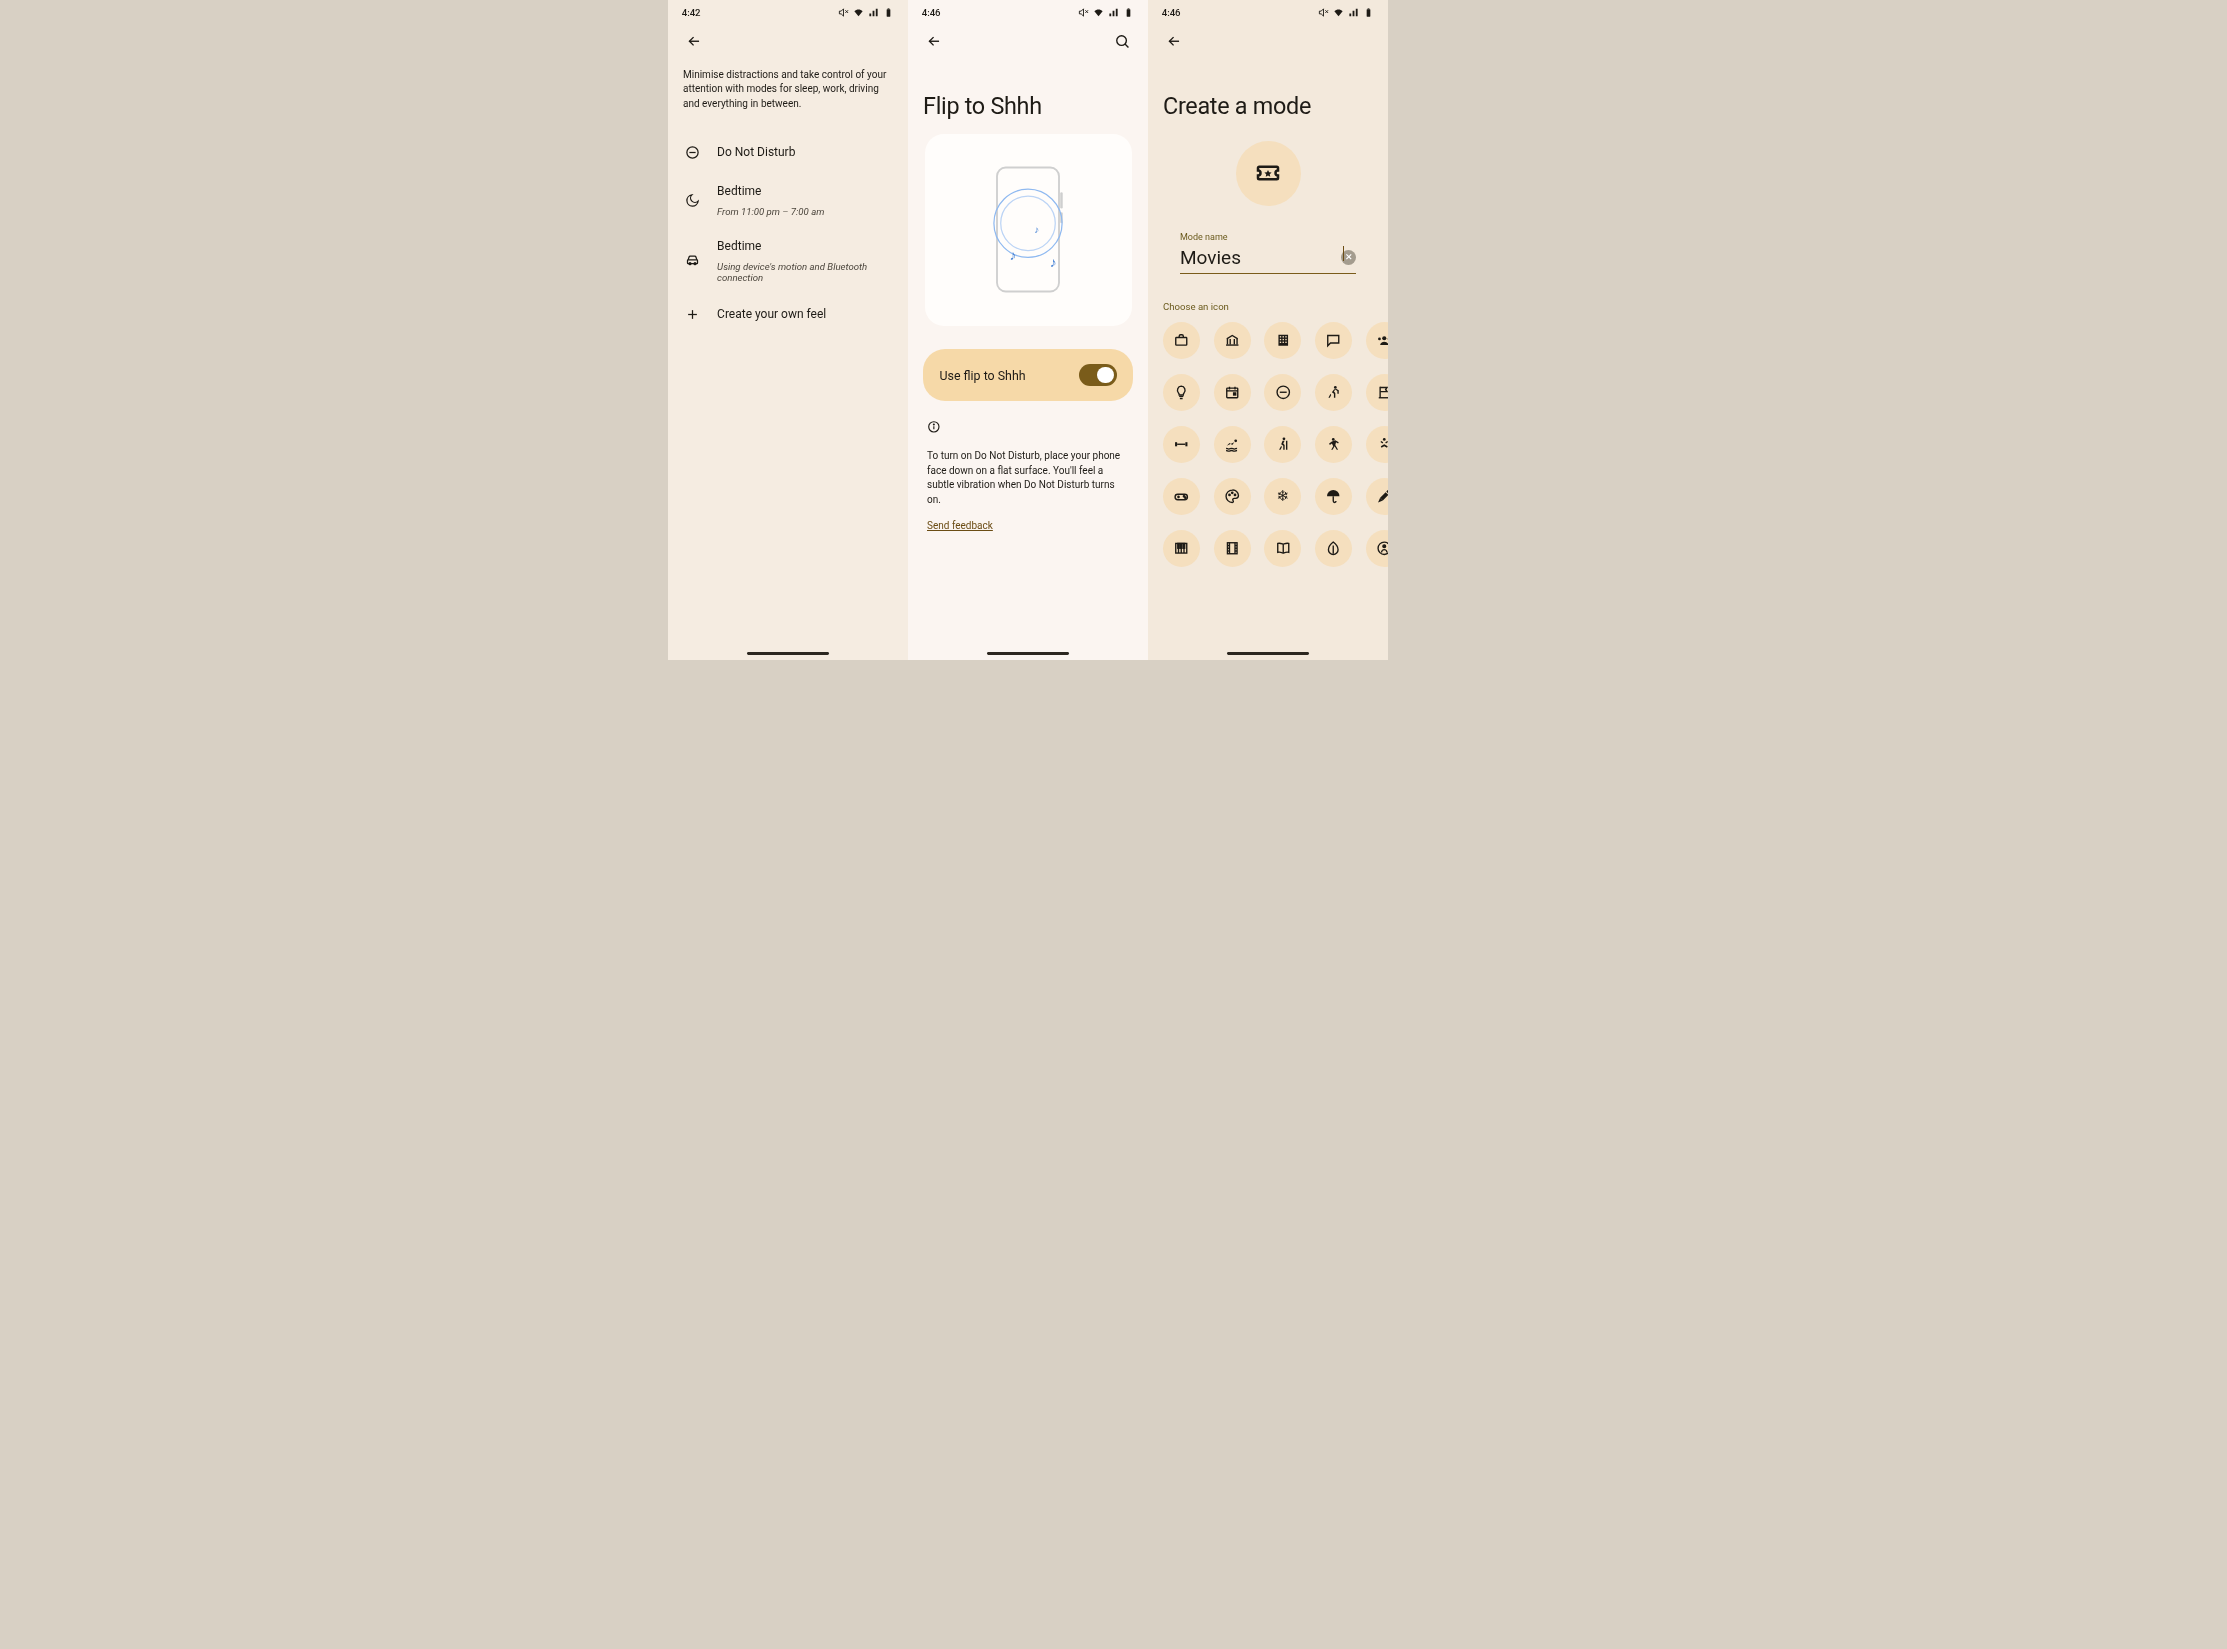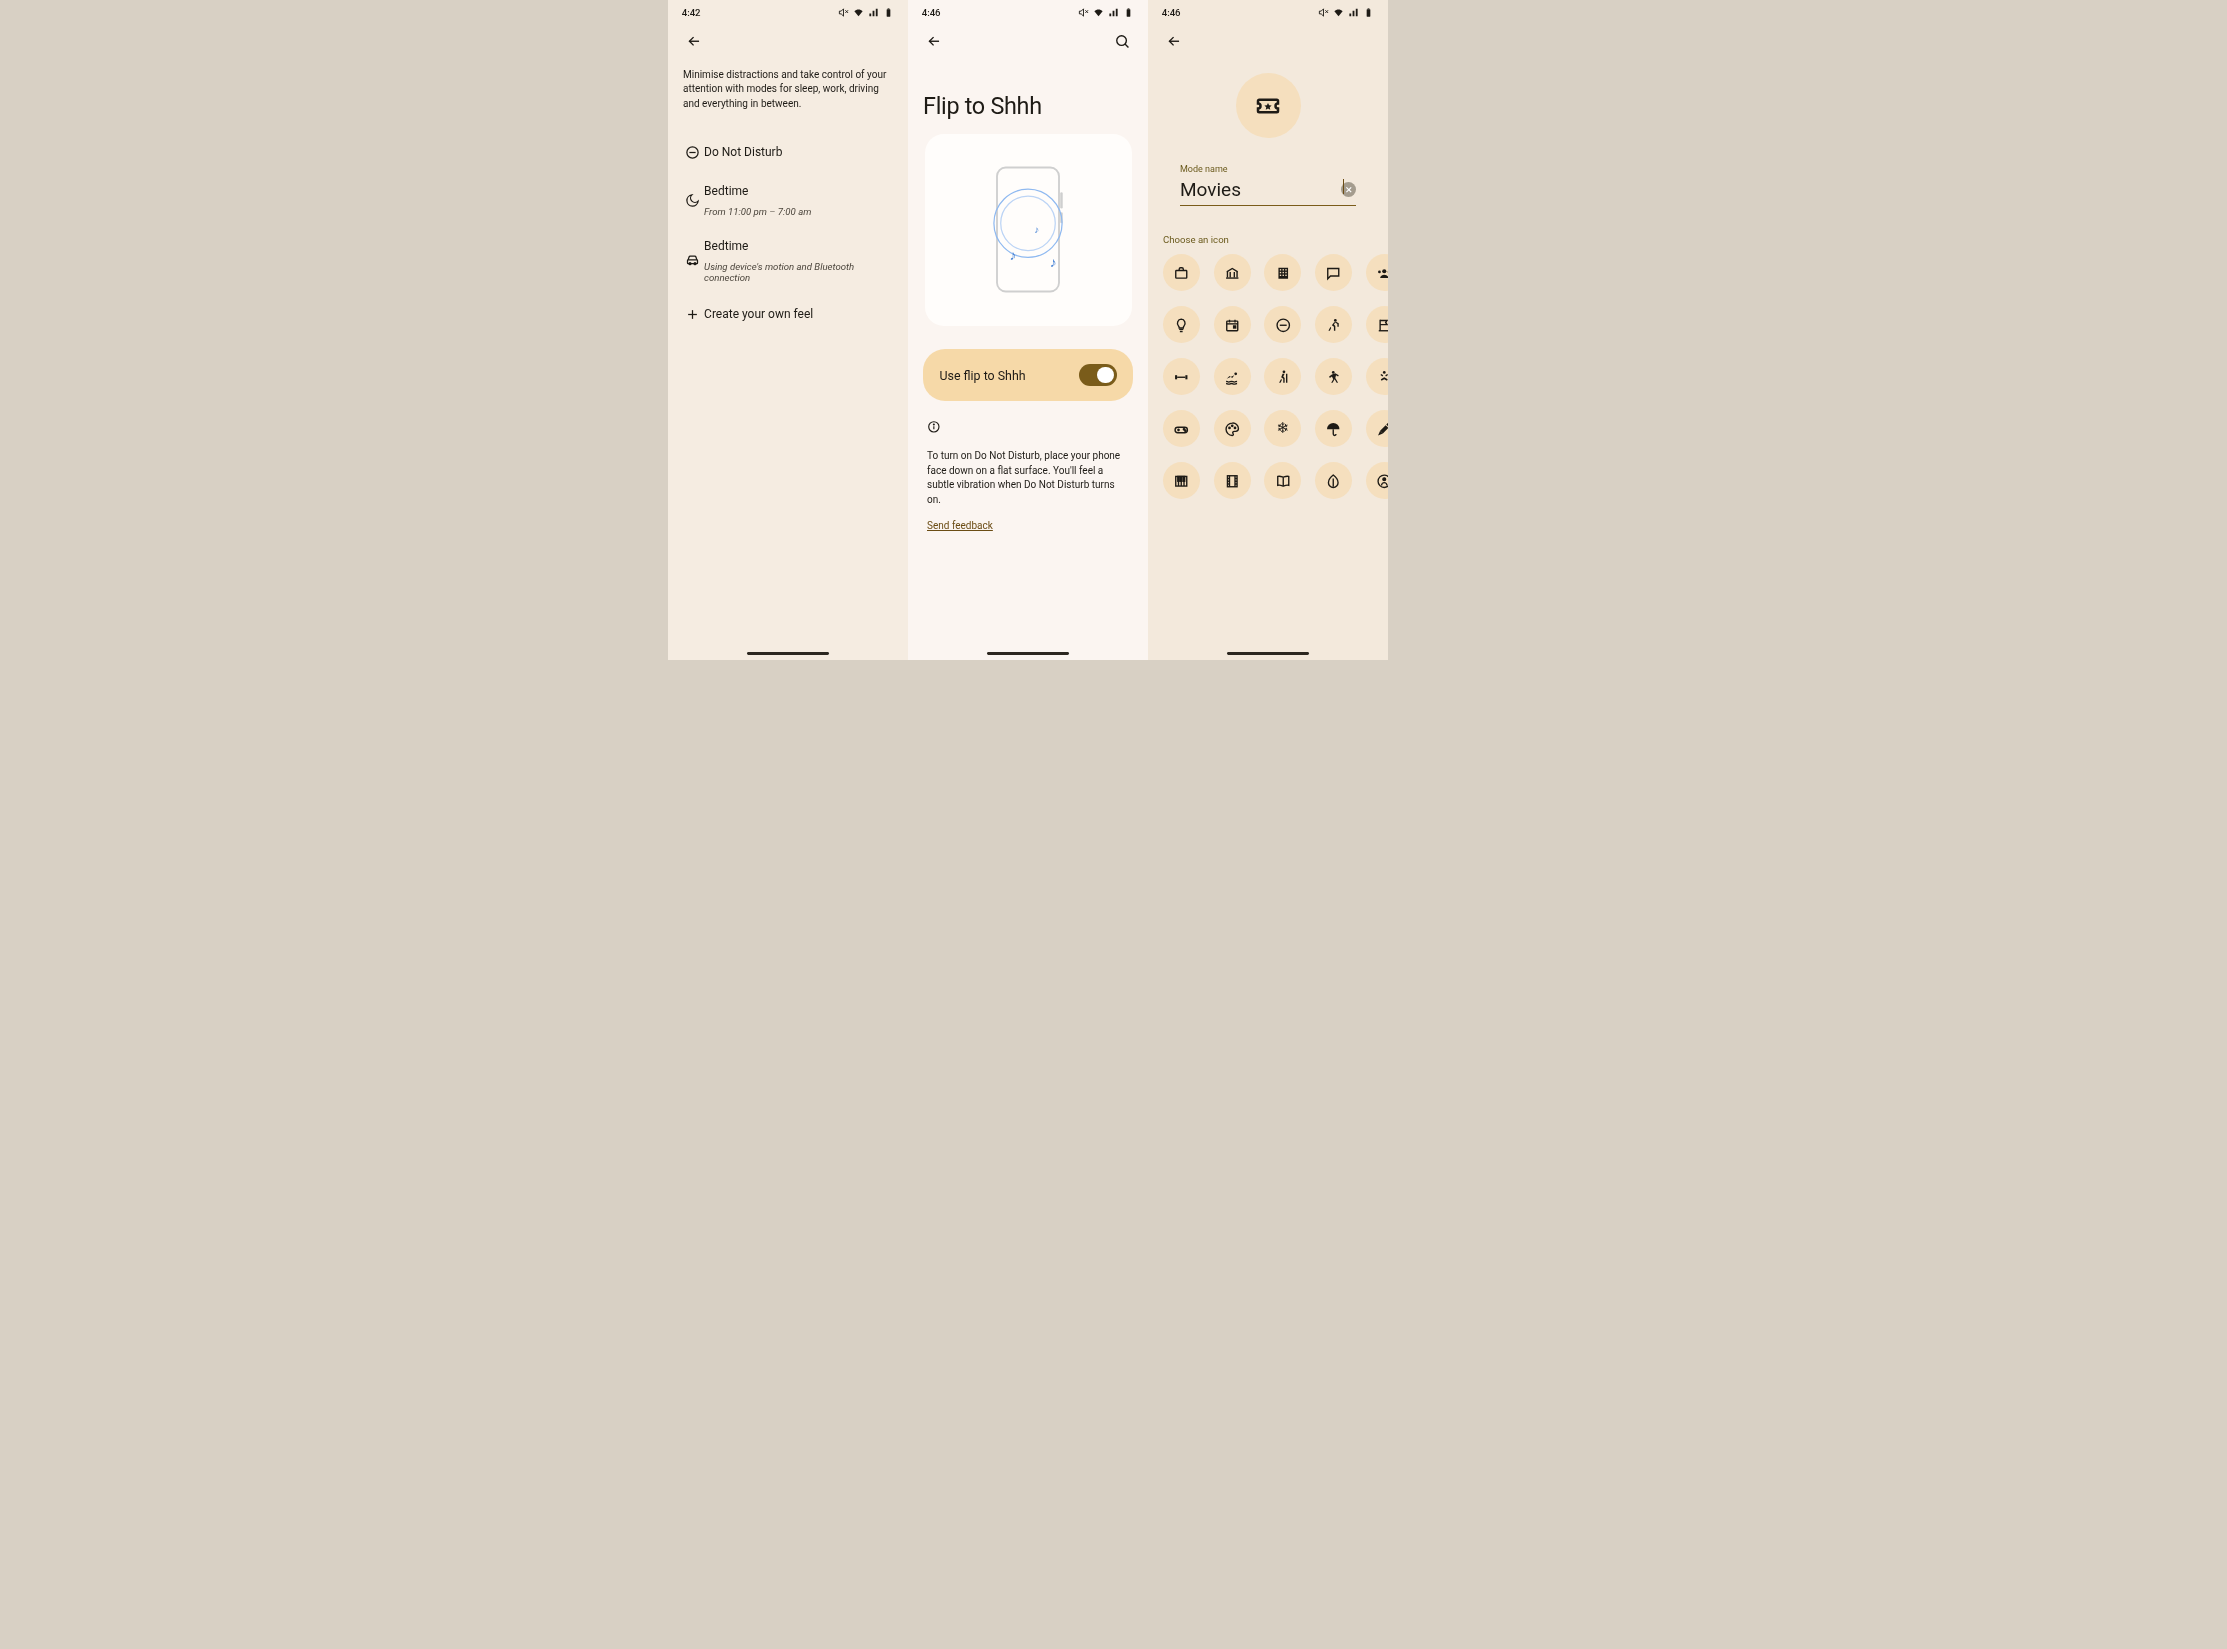--- a/index.html
+++ b/index.html
@@ -79,21 +79,21 @@
     line-height: 1.45;
     padding: 9.6px 15px 20.6px;
     color: var(--text);
   }
 
   
   .list { padding: 0 5.5px; }
   .item {
     display:flex;
     align-items:center;
-    gap: 2px;
+    gap: 15px;
     padding: 11px 9.6px;
   }
   .item .item-icon {
     width: 19px; height:19px;
     display:flex; align-items:center; justify-content:center;
     flex: none;
   }
   .item .item-icon svg { width:15px; height:15px; }
   .item .text { flex:1; }
   .item .title { font-size: 12px; font-weight:400; }
@@ -380,20 +380,21 @@
       </span>
     </div>
     <div class="appbar">
       <div class="icon-btn">
         <svg viewBox="0 0 24 24" fill="none" stroke="#1e1b16" stroke-width="2">
             <path d="M19 12H5"></path>
             <path d="M11 18l-6-6 6-6"></path>
           </svg>
       </div>
     </div>
+    <div class="page-title">Create a mode</div>
 
     <div class="hero-chip">
       <svg viewBox="0 0 24 24" stroke="#1e1b16" stroke-width="2" fill="none">
         <path d="M4 8c0-.6.4-1 1-1h14c.6 0 1 .4 1 1v2a2 2 0 0 0 0 4v2c0 .6-.4 1-1 1H5c-.6 0-1-.4-1-1v-2a2 2 0 0 0 0-4V8z"></path>
         <path fill="#1e1b16" stroke="none" d="M12 9.5l.9 1.8 2 .3-1.5 1.4.4 2-1.8-1-1.8 1 .4-2-1.5-1.4 2-.3z"></path>
       </svg>
     </div>
 
     <div class="field">
       <div class="field-label">Mode name</div>

